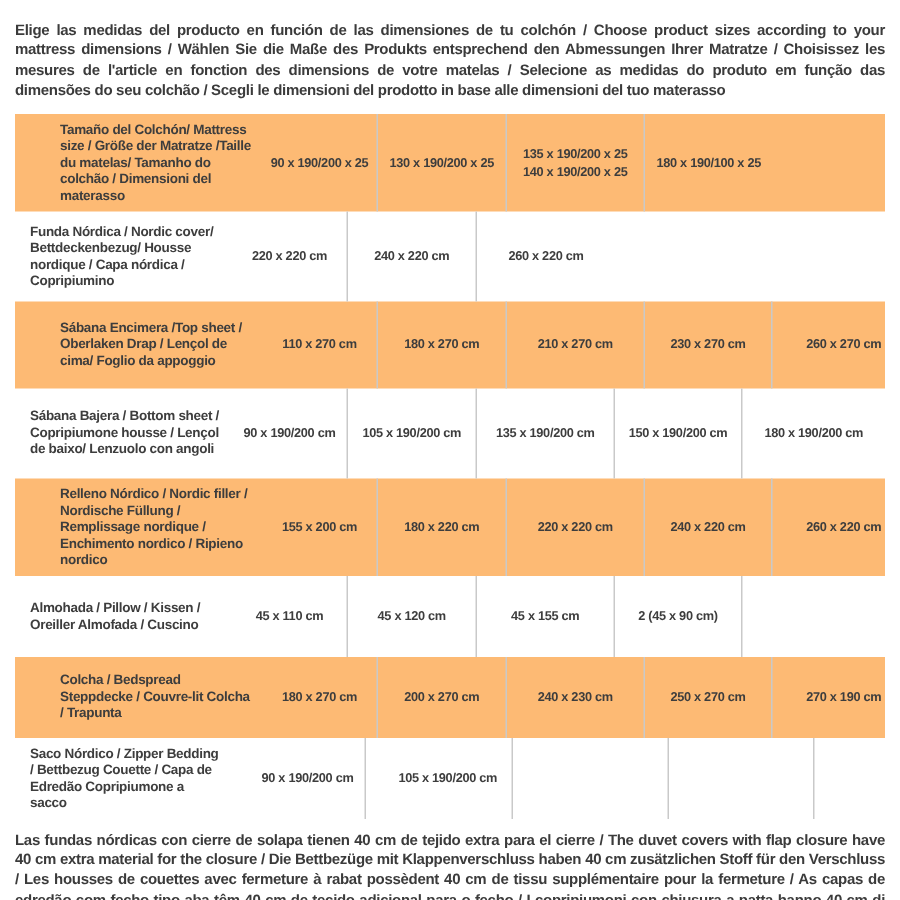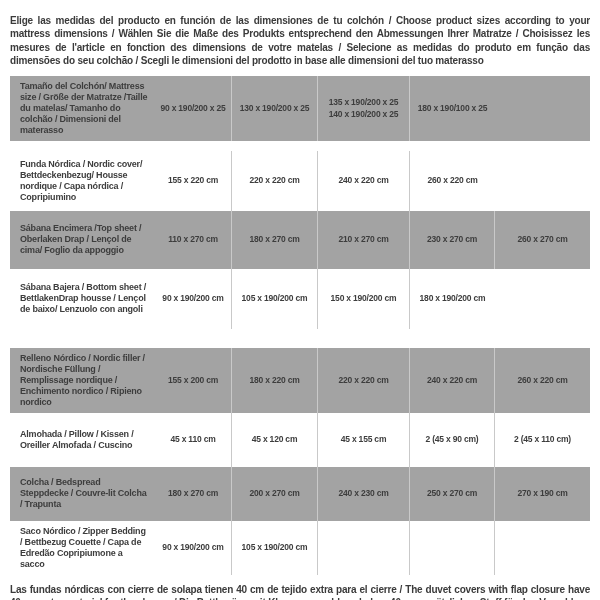--- a/index.html
+++ b/index.html
@@ -19,21 +19,21 @@
     letter-spacing: -0.2px;
     margin: 0 10px;
   }
   .note.header-note { padding-top: 14px; }
   .note.footer-note { padding-top: 8px; }
   .size-table { margin: 8px 10px 0 10px; }
   .row {
     display: grid;
     grid-template-columns: 145px 77px 86px 92px 85px 95px;
   }
-  .row.striped { background: #a3a3a3; }
+  .row.striped { background: #fdba74; padding-left: 20px; }
   .cell {
     display: flex;
     flex-direction: column;
     justify-content: center;
     font-weight: bold;
     color: #3d3d3d;
   }
   .cell.label {
     font-size: 9px;
     line-height: 11px;
@@ -65,25 +65,22 @@
           <div>130 x 190/200 x 25</div>
         </div>
         <div class="cell value divided">
           <div>135 x 190/200 x 25</div>
           <div>140 x 190/200 x 25</div>
         </div>
         <div class="cell value">
           <div>180 x 190/100 x 25</div>
         </div>
       </div>
-      <div class="row" style="min-height: 60px; margin-top: 10px;">
+      <div class="row" style="min-height: 60px;">
         <div class="cell label">Funda Nórdica /  Nordic cover/ Bettdeckenbezug/ Housse nordique  / Capa nórdica / Copripiumino</div>
-        <div class="cell value divided">
-          <div>155 x 220 cm</div>
-        </div>
         <div class="cell value divided">
           <div>220 x 220 cm</div>
         </div>
         <div class="cell value divided">
           <div>240 x 220 cm</div>
         </div>
         <div class="cell value">
           <div>260 x 220 cm</div>
         </div>
       </div>
@@ -99,35 +96,38 @@
           <div>210 x 270 cm</div>
         </div>
         <div class="cell value divided">
           <div>230 x 270 cm</div>
         </div>
         <div class="cell value">
           <div>260 x 270 cm</div>
         </div>
       </div>
       <div class="row" style="min-height: 60px;">
-        <div class="cell label">Sábana Bajera / Bottom sheet / BettlakenDrap housse / Lençol de baixo/ Lenzuolo con angoli</div>
+        <div class="cell label">Sábana Bajera / Bottom sheet / Copripiumone housse / Lençol de baixo/ Lenzuolo con angoli</div>
         <div class="cell value divided">
           <div>90 x 190/200 cm</div>
         </div>
         <div class="cell value divided">
           <div>105 x 190/200 cm</div>
+        </div>
+        <div class="cell value divided">
+          <div>135 x 190/200 cm</div>
         </div>
         <div class="cell value divided">
           <div>150 x 190/200 cm</div>
         </div>
         <div class="cell value">
           <div>180 x 190/200 cm</div>
         </div>
       </div>
-      <div class="row striped" style="min-height: 60px; margin-top: 19px;">
+      <div class="row striped" style="min-height: 60px;">
         <div class="cell label">Relleno Nórdico / Nordic filler / Nordische Füllung / Remplissage nordique / Enchimento nordico / Ripieno nordico</div>
         <div class="cell value divided">
           <div>155 x 200 cm</div>
         </div>
         <div class="cell value divided">
           <div>180 x 220 cm</div>
         </div>
         <div class="cell value divided">
           <div>220 x 220 cm</div>
         </div>
@@ -145,43 +145,40 @@
         </div>
         <div class="cell value divided">
           <div>45 x 120 cm</div>
         </div>
         <div class="cell value divided">
           <div>45 x 155 cm</div>
         </div>
         <div class="cell value divided">
           <div>2 (45 x 90 cm)</div>
         </div>
-        <div class="cell value">
-          <div>2 (45 x 110 cm)</div>
-        </div>
       </div>
       <div class="row striped" style="min-height: 54px;">
         <div class="cell label">Colcha / Bedspread Steppdecke / Couvre-lit Colcha / Trapunta</div>
         <div class="cell value divided">
           <div>180 x 270 cm</div>
         </div>
         <div class="cell value divided">
           <div>200 x 270 cm</div>
         </div>
         <div class="cell value divided">
           <div>240 x 230 cm</div>
         </div>
         <div class="cell value divided">
           <div>250 x 270 cm</div>
         </div>
         <div class="cell value">
           <div>270 x 190 cm</div>
         </div>
       </div>
-      <div class="row" style="min-height: 46px;">
+      <div class="row" style="min-height: 46px; gap: 12px;">
         <div class="cell label">Saco Nórdico / Zipper Bedding / Bettbezug Couette  / Capa de Edredão Copripiumone a sacco</div>
         <div class="cell value divided">
           <div>90 x 190/200 cm</div>
         </div>
         <div class="cell value divided">
           <div>105 x 190/200 cm</div>
         </div>
         <div class="cell value divided"></div>
         <div class="cell value divided"></div>
         <div class="cell value"></div>

